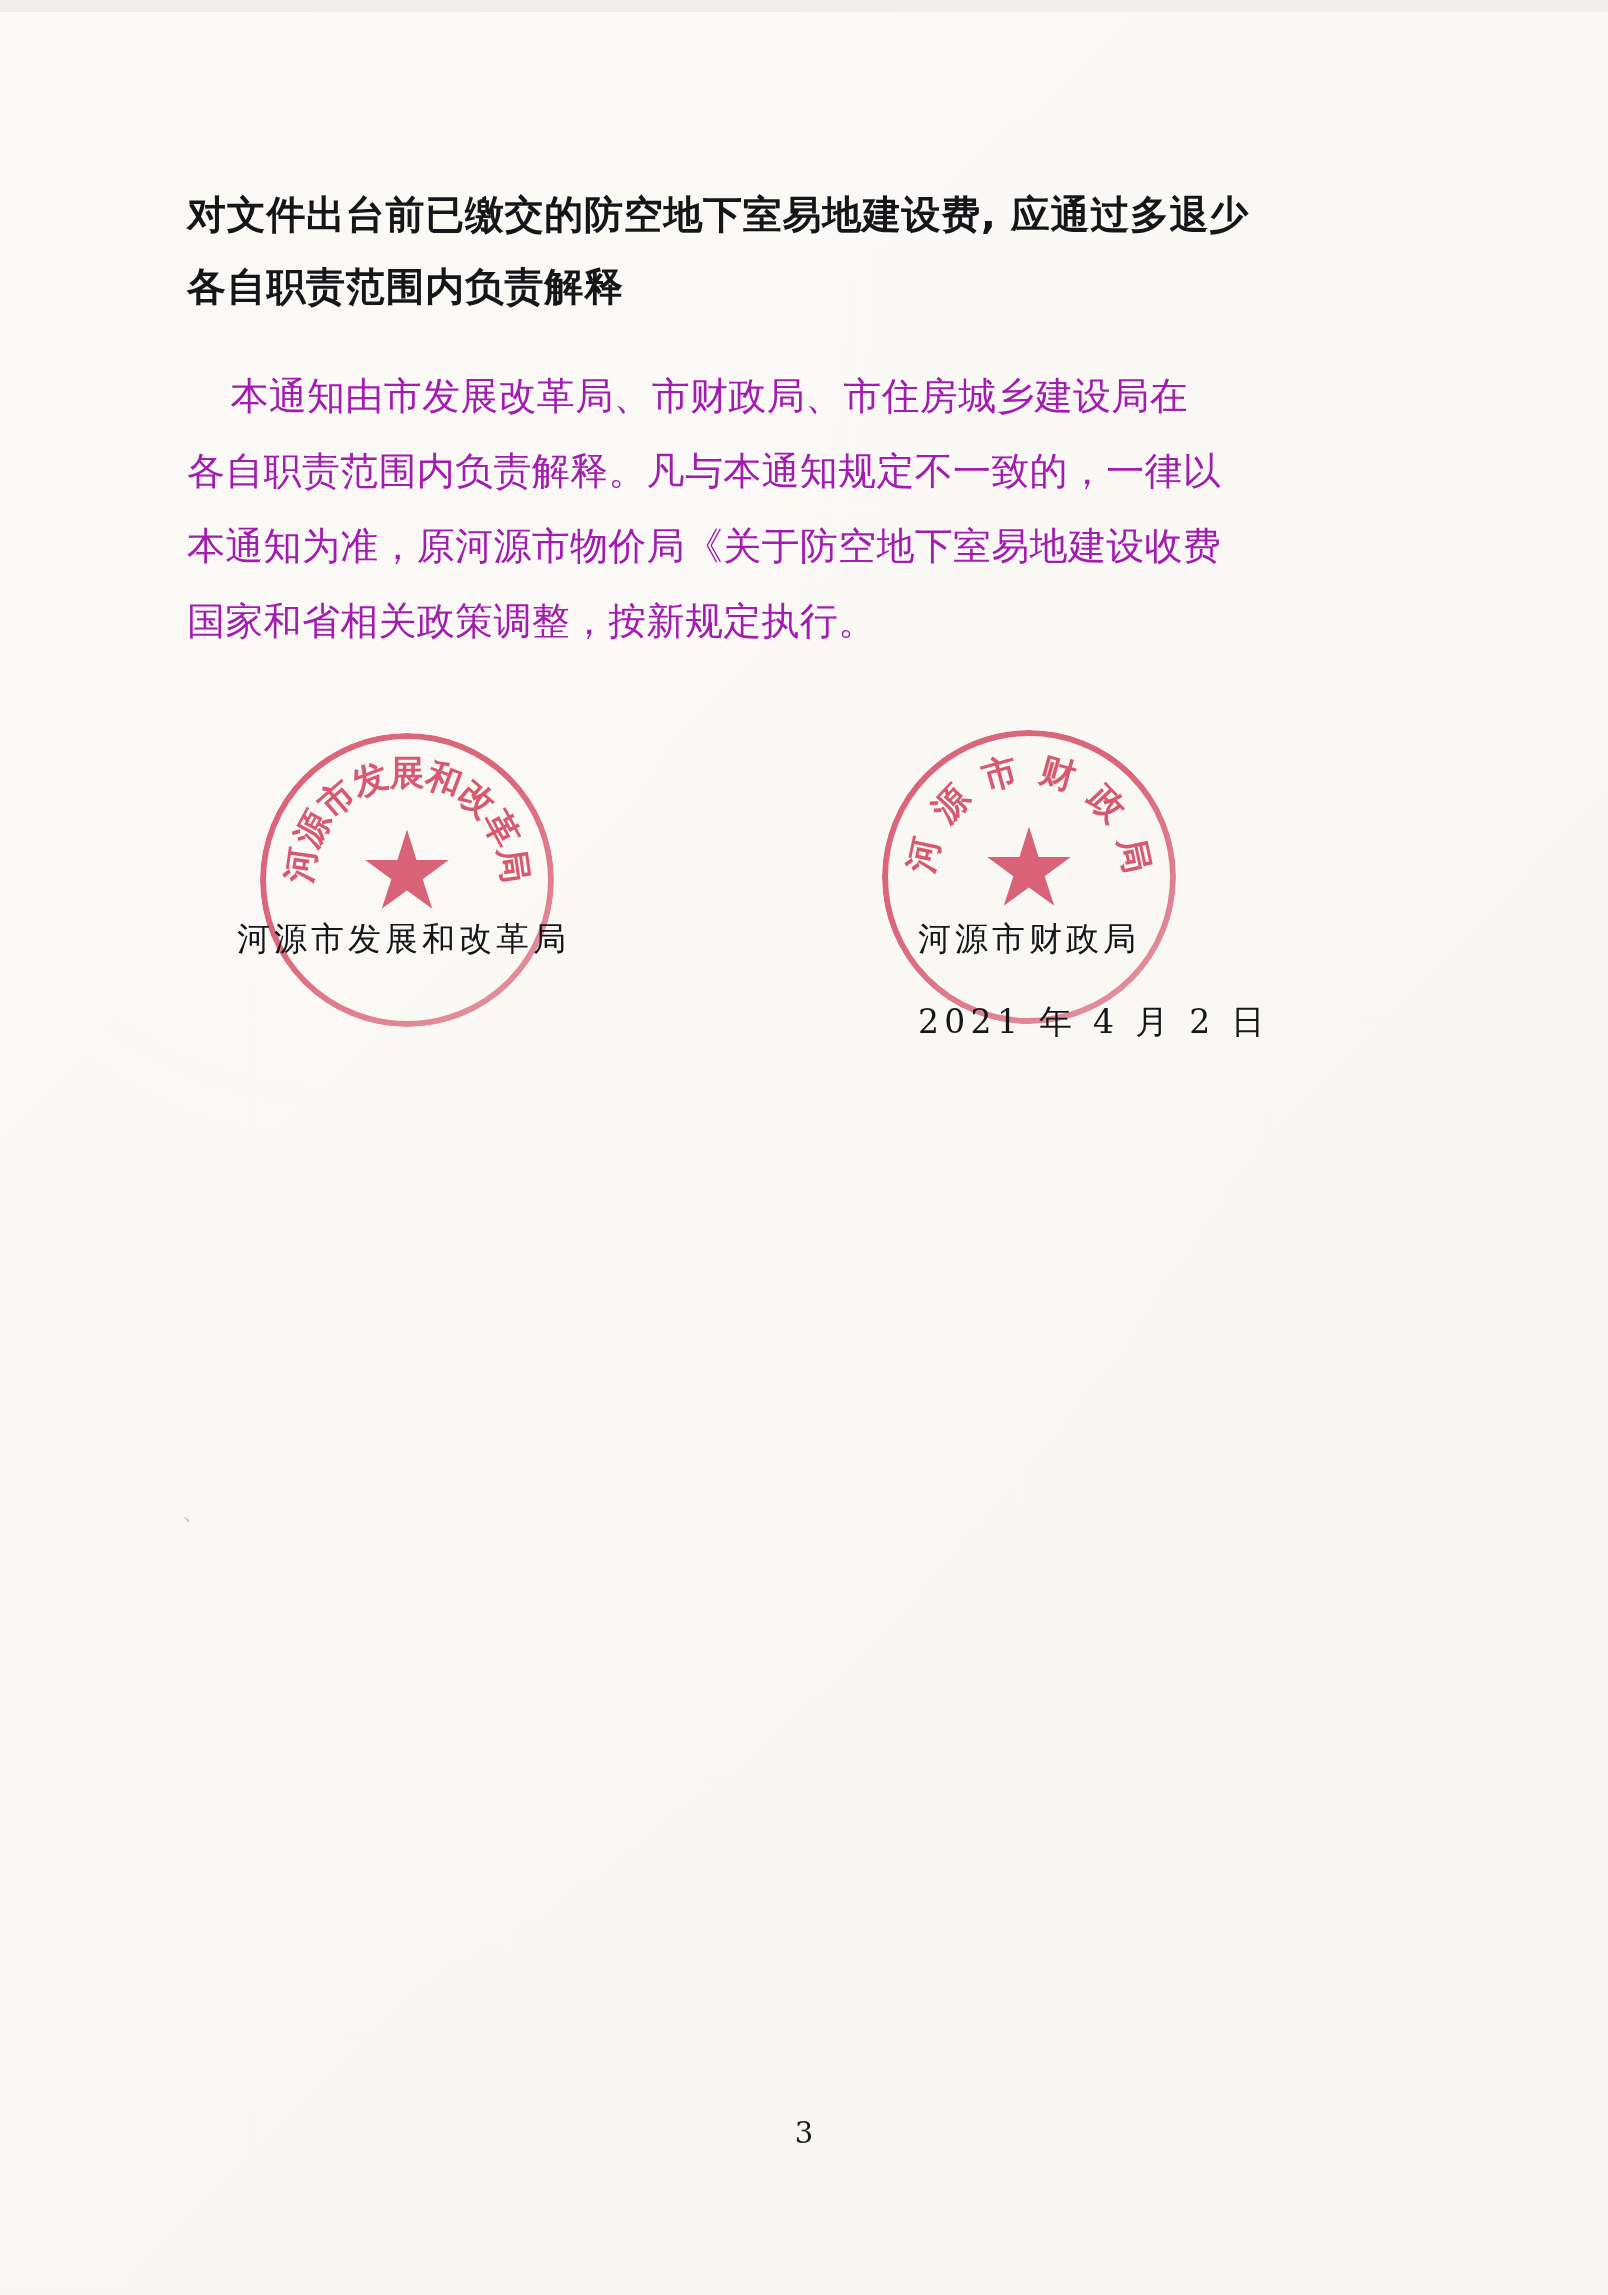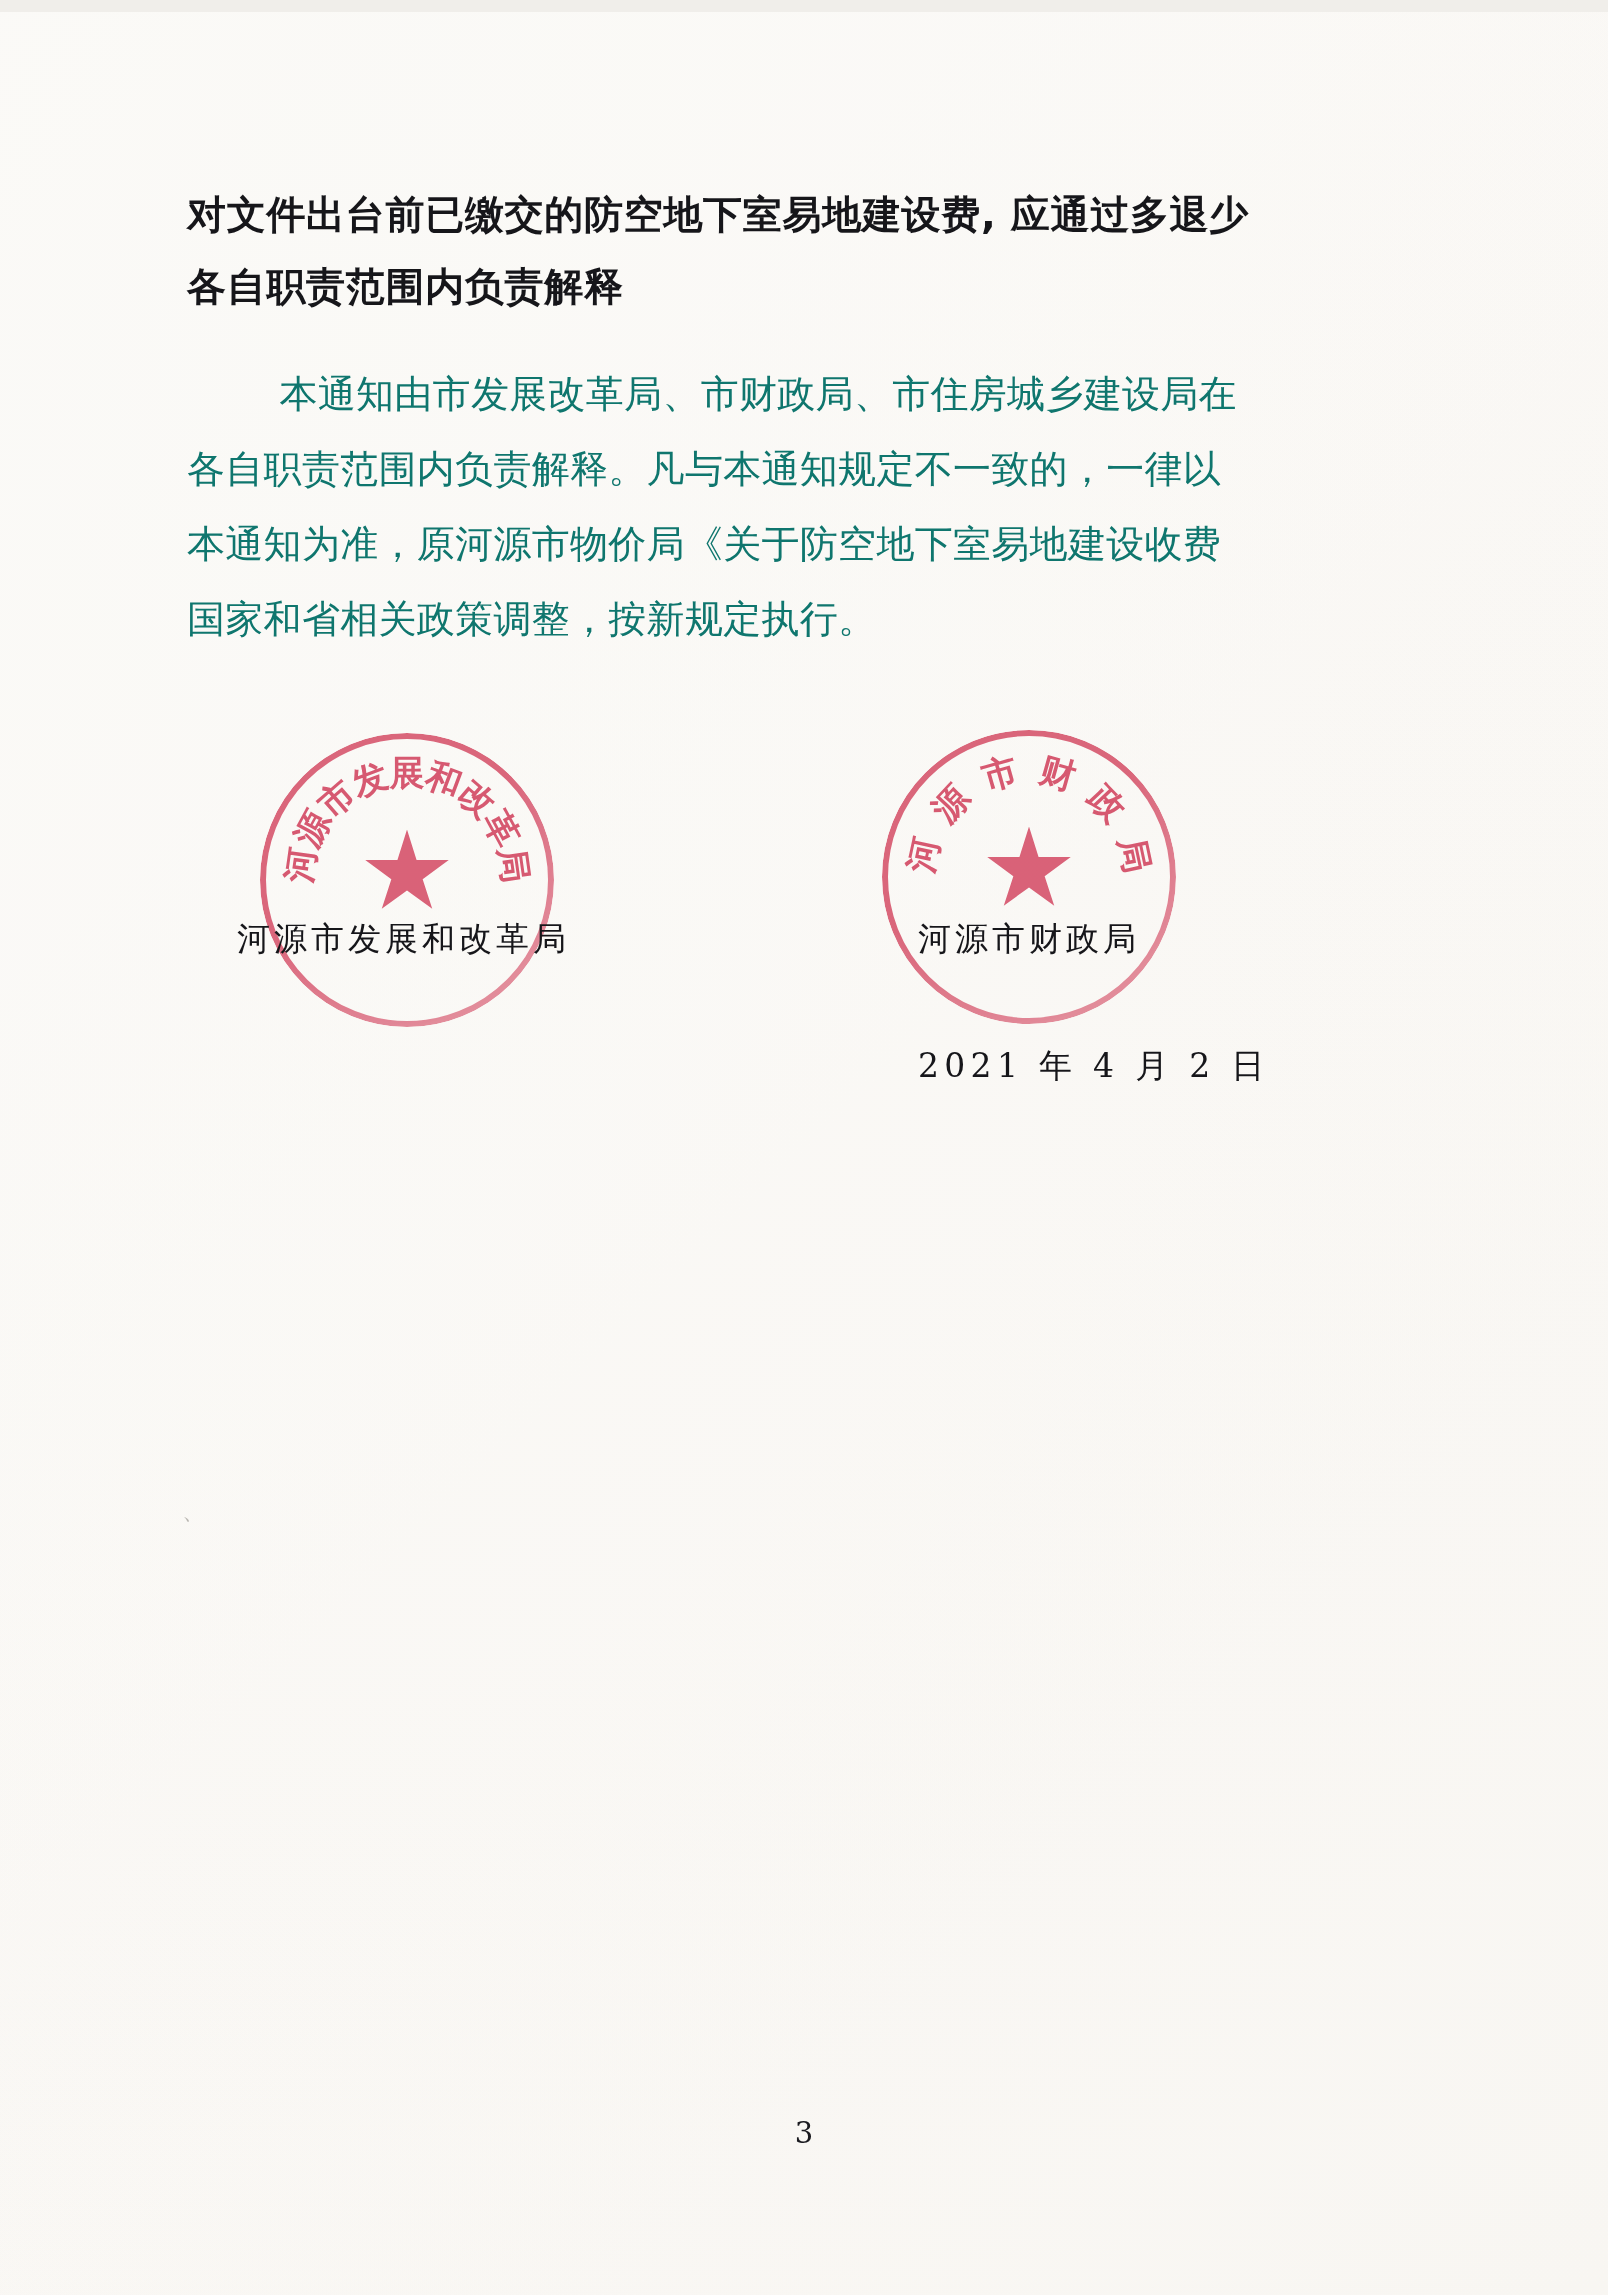--- a/index.html
+++ b/index.html
@@ -49,24 +49,24 @@
     letter-spacing: 0.7px;
   }
 
   .body-block {
     position: absolute;
     left: 187px;
     top: 347px;
     width: 1236px;
   }
   .body-line {
-    font-family: Liberation Mono, monospace;
+    font-family: Liberation Sans, sans-serif;
     font-size: 38px;
     line-height: 75px;
-    color: #0f766e;
+    color: #a21caf;
     letter-spacing: 0.3px;
     white-space: pre;
   }
   .body-line.indent {
     text-indent: 0;
   }
 
   
   .stamp {
     position: absolute;
@@ -137,21 +137,21 @@
     left: 237px;
     top: 905px;
     text-align: center;
   }
   #sign-dept-right {
     left: 918px;
     top: 905px;
   }
   #sign-date-right {
     left: 918px;
-    top: 1032px;
+    top: 988px;
     letter-spacing: 5.3px;
   }
 
   .page-number {
     position: absolute;
     left: 0;
     right: 0;
     top: 2104px;
     text-align: center;
     font-family: "DejaVu Serif", "Liberation Serif", serif;

